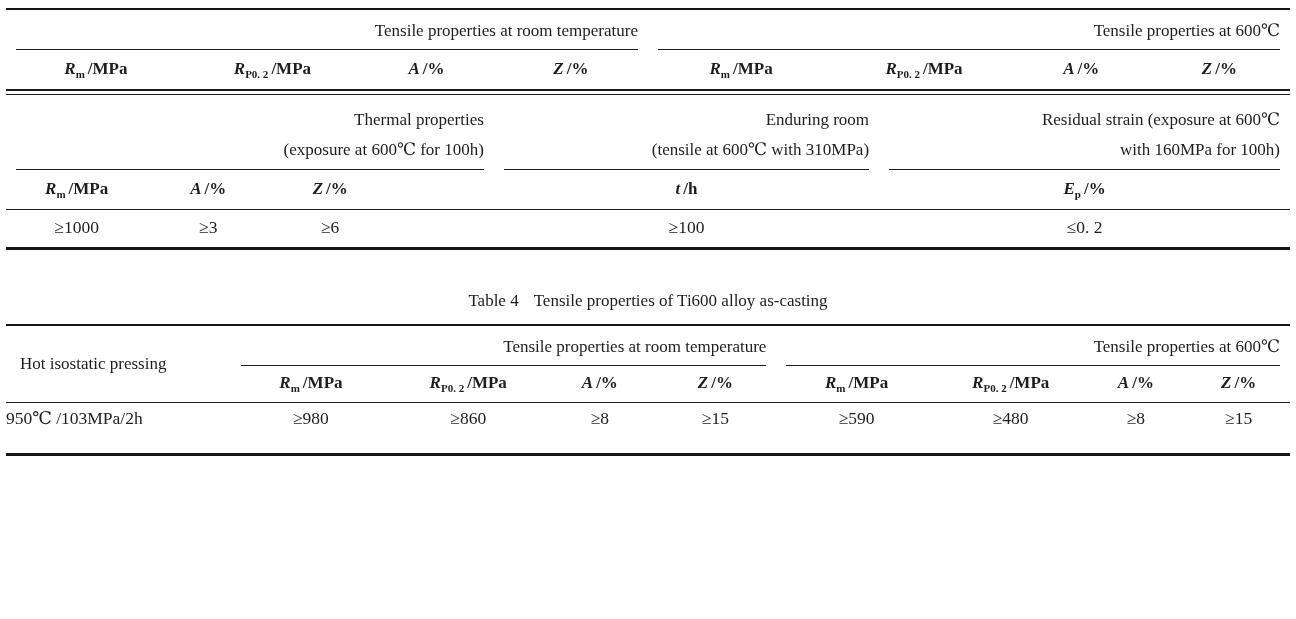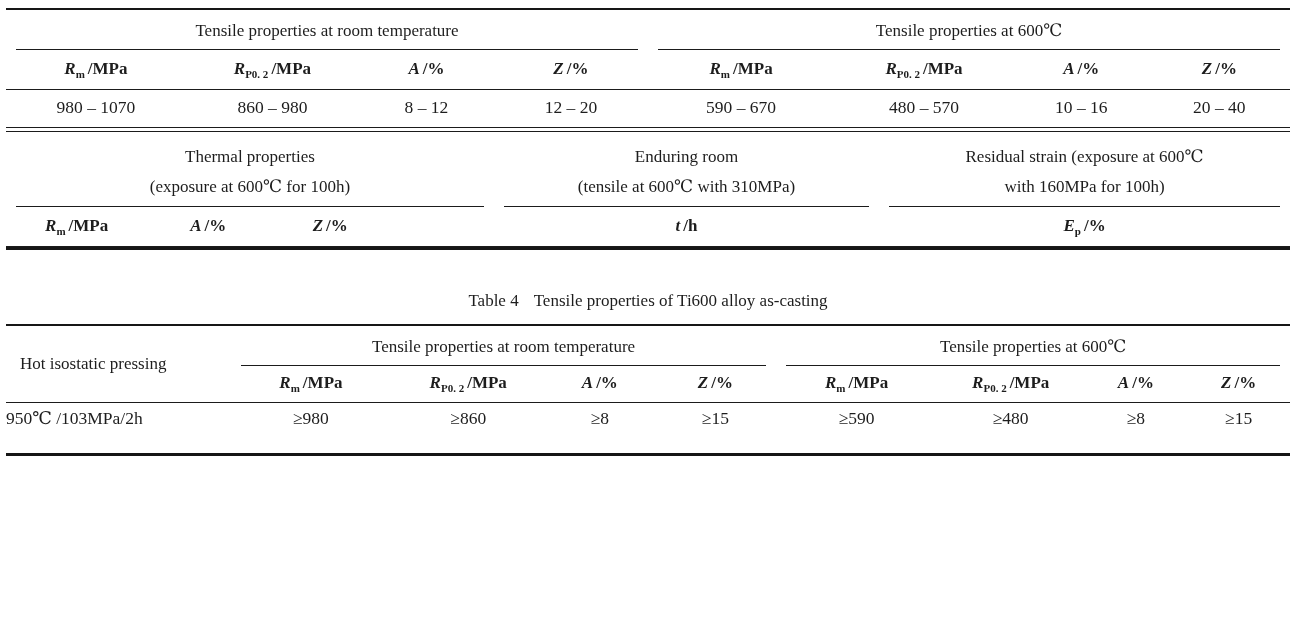--- a/index.html
+++ b/index.html
@@ -15,21 +15,21 @@
   .t-text { margin-left:15px; }
 
   .rule-top    { border-top:2.5px solid #161616; }
   .rule-bottom { border-top:3px solid #161616; }
   .rule-double { height:3px; border-top:1.2px solid #1b1b1b; border-bottom:1.2px solid #1b1b1b; }
 
   table { width:100%; border-collapse:collapse; table-layout:fixed; font-size:17px; }
   th { font-weight:normal; padding:0; }
   td { padding:0; text-align:center; font-size:17.5px; }
 
-  tr.groups th { padding:9px 10px 0 10px; vertical-align:bottom; }
+  tr.groups th { padding:9px 10px 0 10px; vertical-align:bottom;text-align:right; }
   .grp { border-bottom:1.2px solid #1b1b1b; padding-bottom:6px; line-height:24px; }
   .grp .l2 { line-height:28px; }
   tr.groups.tall th { padding-top:10px; }
   tr.groups.tall .grp { padding-bottom:4px; }
   tr.groups.tall .grp div { line-height:30px; }
 
   tr.cols th { border-bottom:1.2px solid #1b1b1b; padding:9px 0 10px 0; text-align:center;font-weight:bold; }
   tr.data td { padding:7px 0 9px 0; }
   .sym { font-style:italic; }
   sub { font-size:11px; line-height:0; margin-right:2px; }
@@ -73,30 +73,20 @@
     </tr>
     <tr class="cols">
       <th><span class="sym">R</span><sub>m</sub><span class="unit">/MPa</span></th>
       <th><span class="sym">R</span><sub>P0. 2</sub><span class="unit">/MPa</span></th>
       <th><span class="sym">A</span><sub></sub><span class="unit">/%</span></th>
       <th><span class="sym">Z</span><sub></sub><span class="unit">/%</span></th>
       <th><span class="sym">R</span><sub>m</sub><span class="unit">/MPa</span></th>
       <th><span class="sym">R</span><sub>P0. 2</sub><span class="unit">/MPa</span></th>
       <th><span class="sym">A</span><sub></sub><span class="unit">/%</span></th>
       <th><span class="sym">Z</span><sub></sub><span class="unit">/%</span></th>
-    </tr>
-    <tr class="data">
-      <td>980 – 1070</td>
-      <td>860 – 980</td>
-      <td>8 – 12</td>
-      <td>12 – 20</td>
-      <td>590 – 670</td>
-      <td>480 – 570</td>
-      <td>10 – 16</td>
-      <td>20 – 40</td>
     </tr>
   </tbody>
     </table>
 
   <div class="rule-double"></div>
 
   <table class="t3b">
     <colgroup>
       <col style="width:11%">
         <col style="width:9.5%">
@@ -127,20 +117,28 @@
       </th>
     </tr>
     <tr class="cols">
       <th><span class="sym">R</span><sub>m</sub><span class="unit">/MPa</span></th>
       <th><span class="sym">A</span><sub></sub><span class="unit">/%</span></th>
       <th><span class="sym">Z</span><sub></sub><span class="unit">/%</span></th>
       <th></th>
       <th><span class="sym">t</span><sub></sub><span class="unit">/h</span></th>
       <th><span class="sym">E</span><sub>p</sub><span class="unit">/%</span></th>
     </tr>
+    <tr class="data">
+      <td>≥1000</td>
+      <td>≥3</td>
+      <td>≥6</td>
+      <td></td>
+      <td>≥100</td>
+      <td>≤0. 2</td>
+    </tr>
   </tbody>
     </table>
 
   <div class="rule-bottom"></div>
 
   <div class="gap-between-tables"></div>
 
   <div class="titles">
     <div class="title-en">
       <span>Table 4</span><span class="t-text">Tensile properties of Ti600 alloy as-casting</span>

